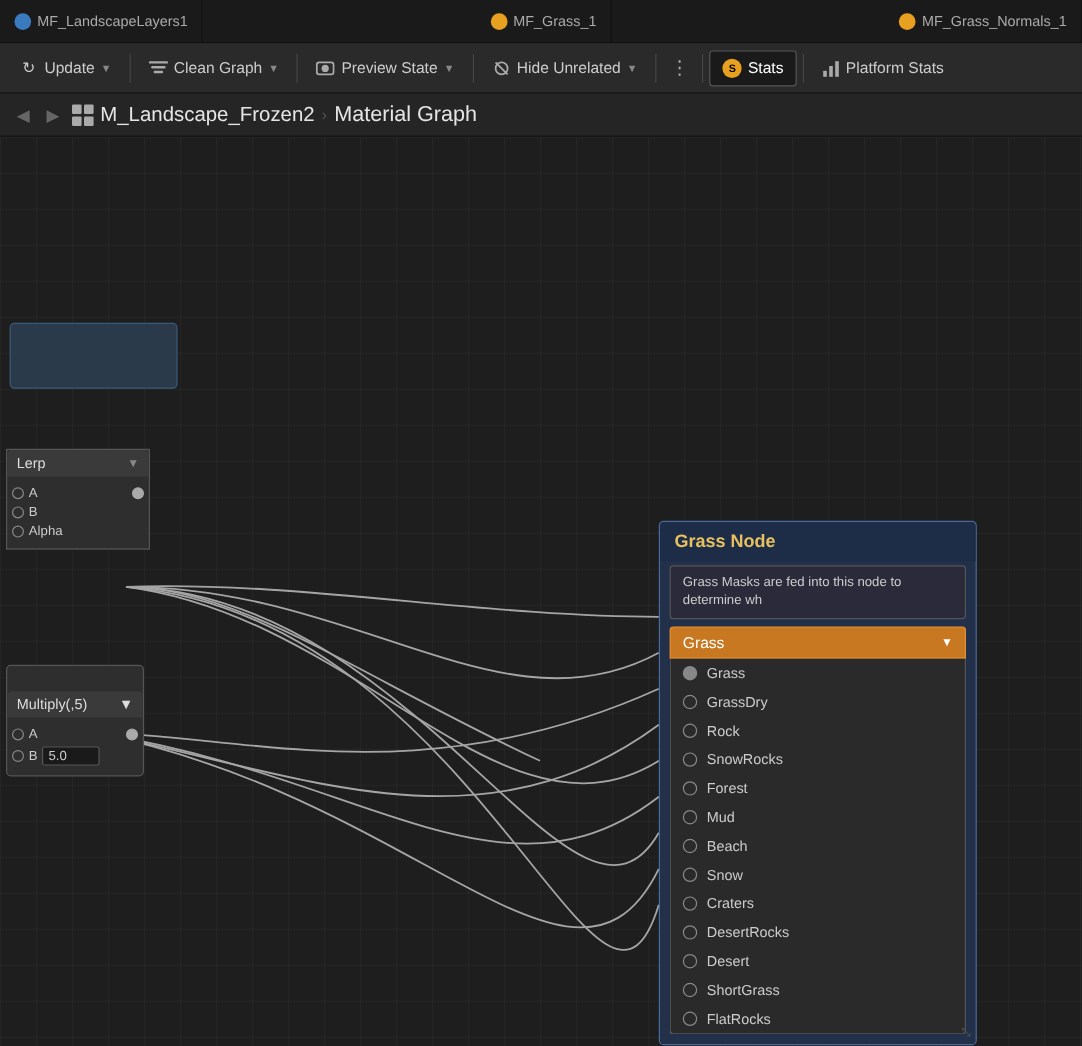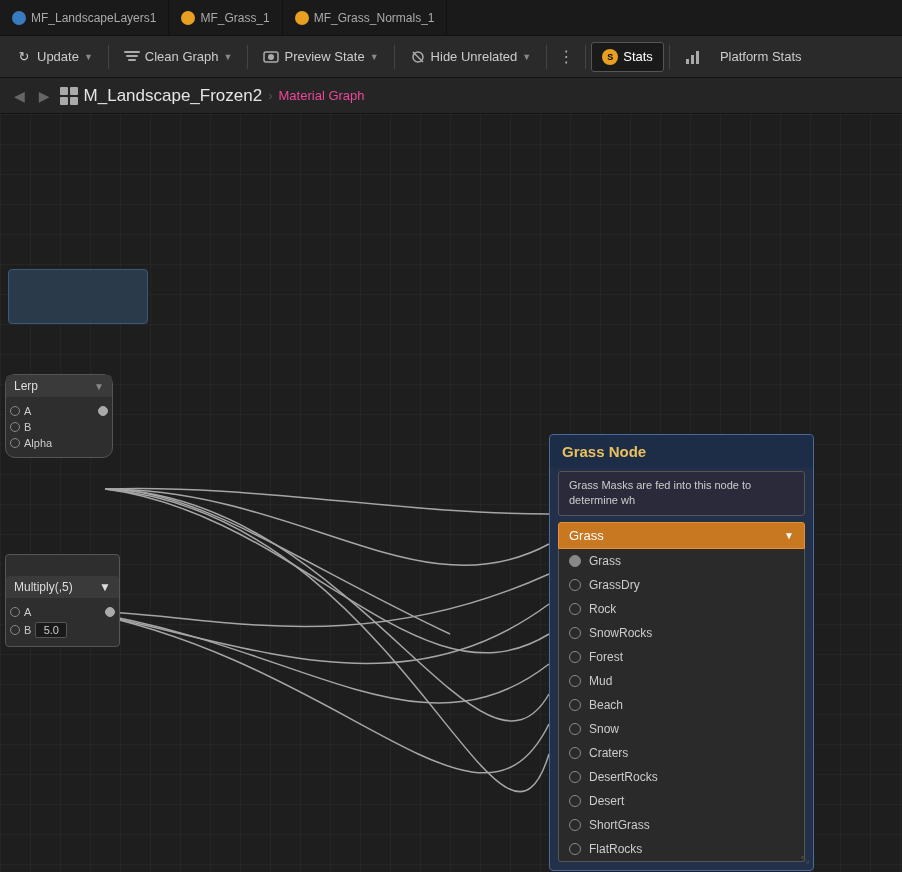--- a/index.html
+++ b/index.html
@@ -13,20 +13,21 @@
       font-size: 13px;
     }
 
     
     .tab-bar {
       display: flex;
       align-items: center;
       background: #1a1a1a;
       height: 36px;
       border-bottom: 1px solid #111;
+      justify-content: space-between;
     }
     .tab {
       display: flex;
       align-items: center;
       padding: 0 12px;
       height: 100%;
       color: #aaa;
       font-size: 12px;
       border-right: 1px solid #111;
       gap: 5px;
@@ -103,21 +104,21 @@
       justify-content: center;
       font-size: 9px;
       font-weight: bold;
       color: #000;
       flex-shrink: 0;
     }
 
     .platform-btn {
       display: flex;
       align-items: center;
-      gap: 19px;
+      gap: 4px;
       padding: 5px 10px;
       color: #ccc;
       font-size: 13px;
       cursor: pointer;
       border-radius: 3px;
       height: 30px;
     }
     .platform-icon {
       width: 16px;
       height: 16px;
@@ -155,22 +156,22 @@
     }
     .breadcrumb-item {
       color: #e5e5e5;
       font-size: 17px;
     }
     .breadcrumb-sep {
       color: #555;
       font-size: 13px;
     }
     .breadcrumb-current {
-      color: #ec4899;
-      font-size: 13px;
+      color: #e5e5e5;
+      font-size: 18px;
     }
 
     
     .canvas-area {
       width: 902px;
       height: calc(872px - 36px - 42px - 36px);
       background: #1e1e1e;
       position: relative;
       overflow: hidden;
     }
@@ -184,24 +185,24 @@
         linear-gradient(rgba(255,255,255,0.03) 1px, transparent 1px),
         linear-gradient(90deg, rgba(255,255,255,0.03) 1px, transparent 1px);
       background-size: 30px 30px;
     }
 
     
     .node-lerp {
       position: absolute;
       left: 5px;
       top: 260px;
-      width: 108px;
+      width: 120px;
       background: #2e2e2e;
       border: 1px solid #555;
-      border-radius: 10px;
+      border-radius: 0;
       font-size: 12px;
     }
     .node-header {
       background: #3a3a3a;
       padding: 4px 8px;
       display: flex;
       align-items: center;
       justify-content: space-between;
       border-radius: 4px 4px 0 0;
       font-size: 12px;
@@ -248,22 +249,21 @@
       color: #ddd;
       margin-top: 21px;
     }
     .b-value {
       background: #1a1a1a;
       border: 1px solid #555;
       color: #ccc;
       font-size: 11px;
       padding: 1px 4px;
       border-radius: 2px;
-      width: 32px;
-      text-align: center;
+      width: 48px;
     }
 
     
     .node-blue-top {
       position: absolute;
       left: 8px;
       top: 155px;
       width: 140px;
       height: 55px;
       background: #2a3a4a;

